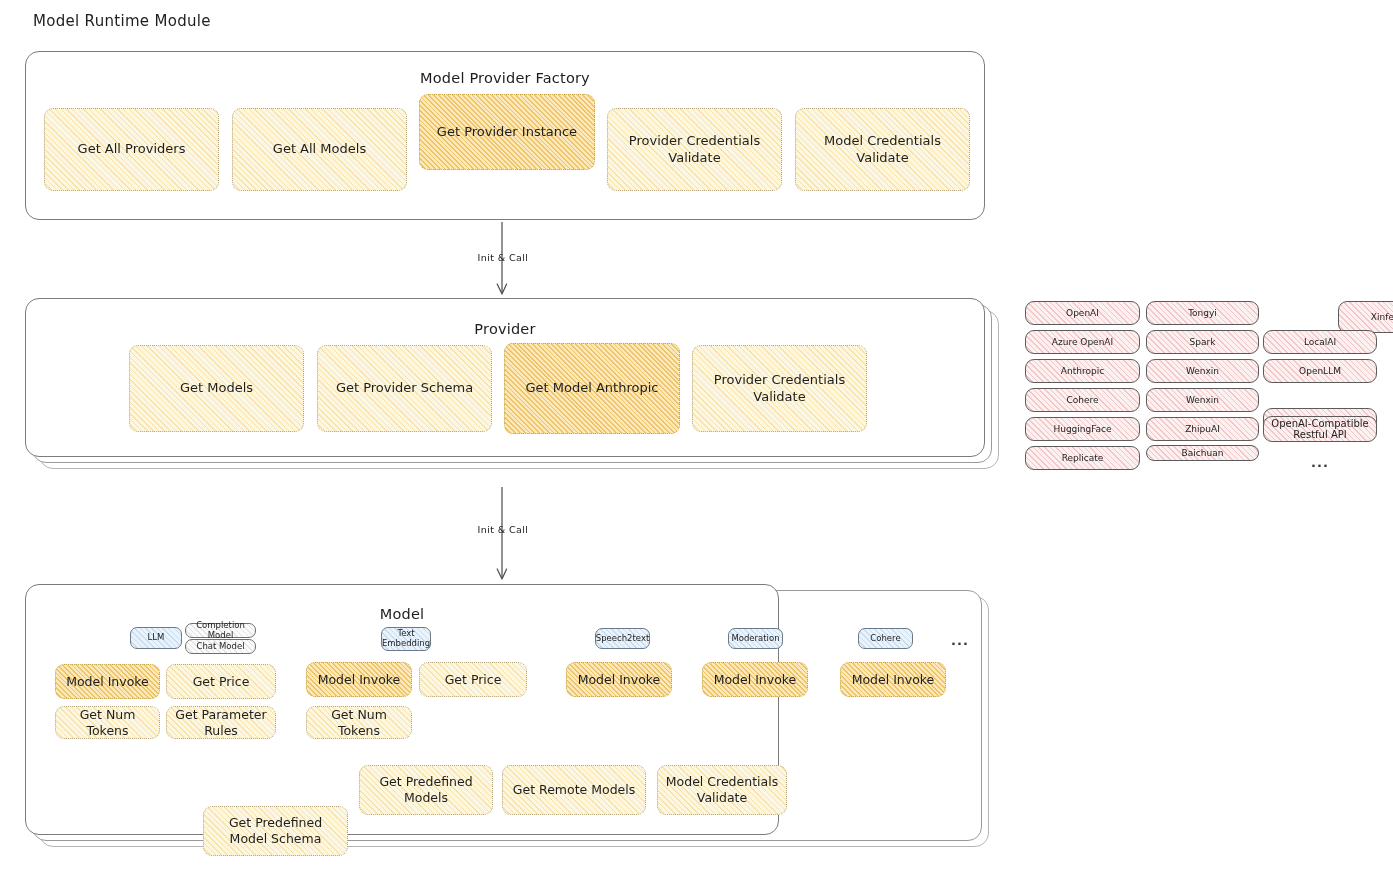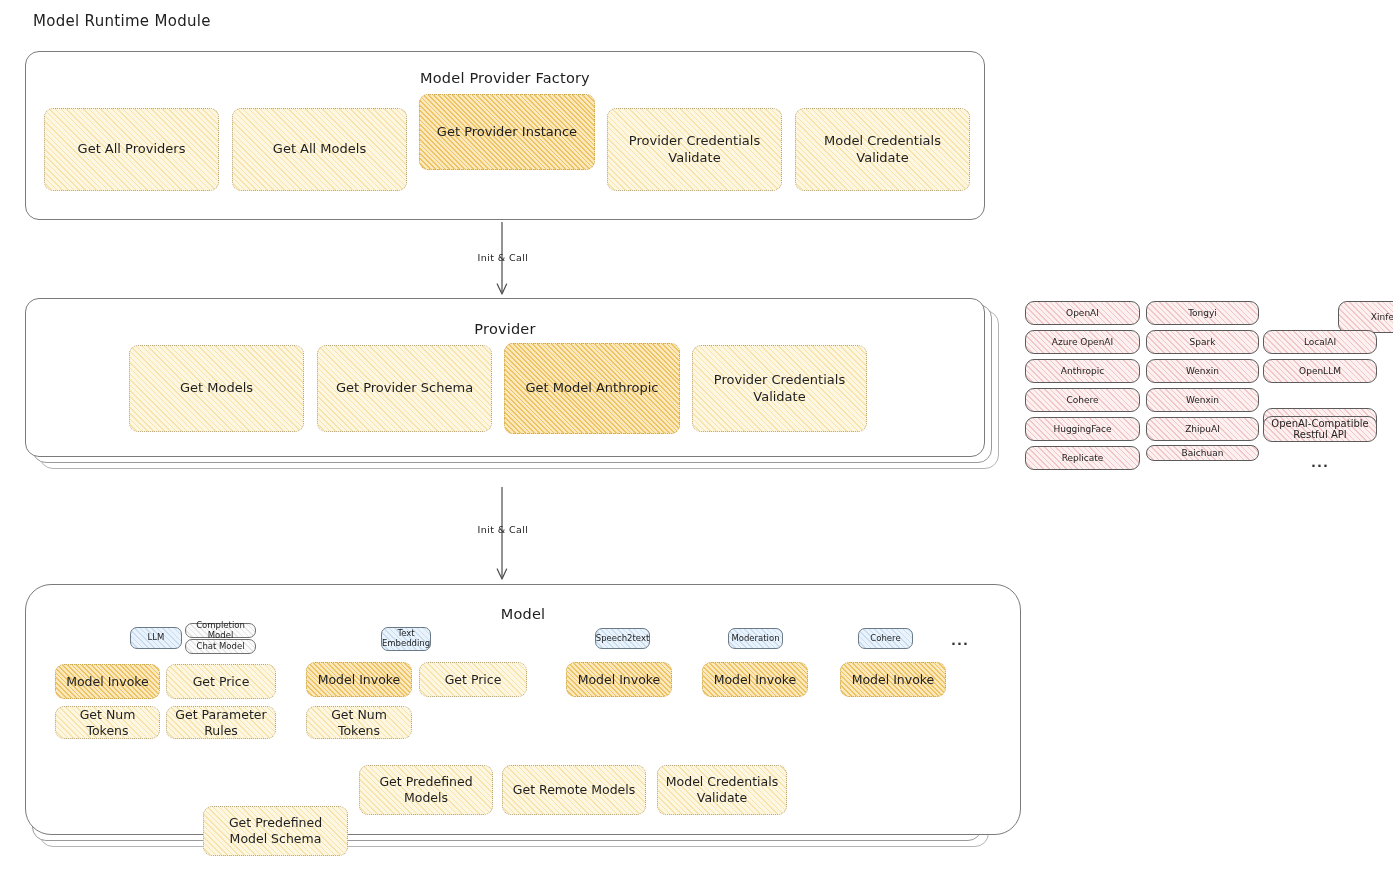--- a/index.html
+++ b/index.html
@@ -144,21 +144,21 @@
   </div>
 
   <svg class="arrow" style="left:495px;top:487px;" width="20" height="96">
     <path d="M7,0 L7,90" stroke="#4a4a4a" stroke-width="1.2" fill="none"></path>
     <path d="M2.2,82 L7,92 L11.6,82" stroke="#4a4a4a" stroke-width="1.2" fill="none" stroke-linecap="round" stroke-linejoin="round"></path>
   </svg>
   <div class="arrow-label" style="left:448px;top:524px;width:110px;">Init &amp; Call</div>
 
   <div class="card l3" style="left:39px;top:596px;width:950px;height:251px;"></div>
   <div class="card l2" style="left:32px;top:590px;width:950px;height:251px;"></div>
-  <div class="card" style="left:25px;top:584px;width:996px;height:251px;border-radius:26px;">
+  <div class="card" style="left:25px;top:584px;width:754px;height:251px;">
     <div class="card-title" style="top:21px;">Model</div>
   </div>
 
   <div class="badge" style="left:130px;top:627px;width:52px;height:22px;">LLM</div>
   <div class="badge plain" style="left:185px;top:623px;width:71px;height:15px;">Completion Model</div>
   <div class="badge plain" style="left:185px;top:639px;width:71px;height:15px;">Chat Model</div>
 
   <div class="box hl small" style="left:55px;top:664px;width:105px;height:35px;">Model Invoke</div>
   <div class="box small" style="left:166px;top:664px;width:110px;height:35px;">Get Price</div>
   <div class="box small" style="left:55px;top:706px;width:105px;height:33px;">Get Num Tokens</div>

